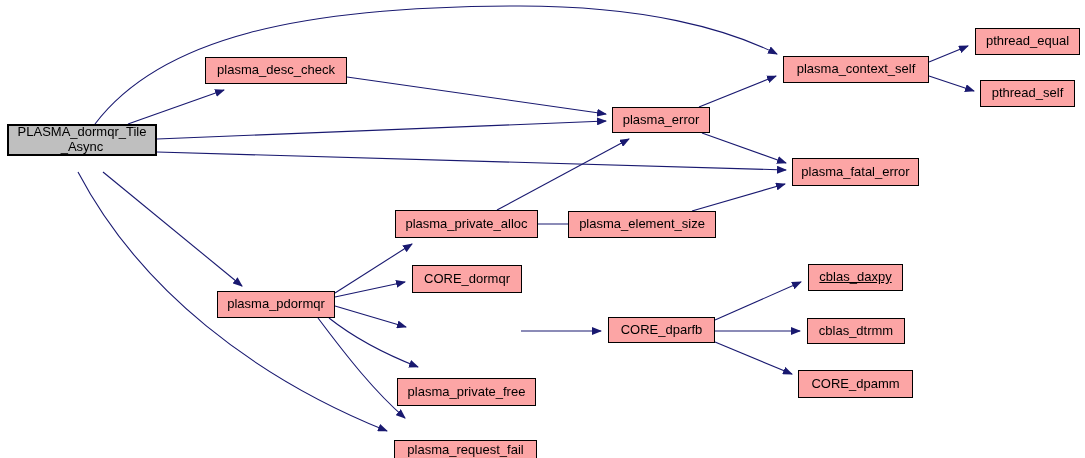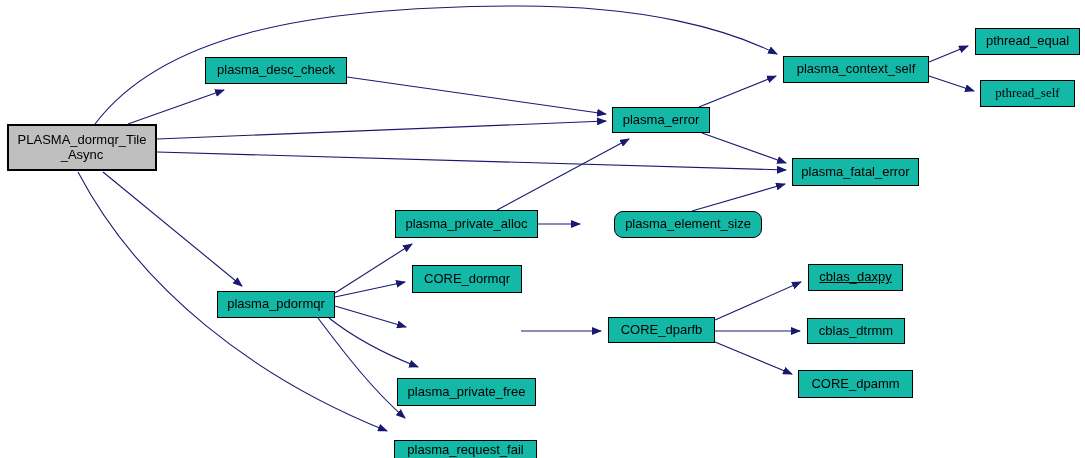--- a/index.html
+++ b/index.html
@@ -8,21 +8,21 @@
     width:1085px;height:458px;
     background:#ffffff;
     font-family:"Liberation Sans","DejaVu Sans",sans-serif;
     overflow:hidden;
   }
   #edges{position:absolute;left:0;top:0;width:1085px;height:458px;}
   #edges path.edge{fill:none;stroke:#191970;stroke-width:1.1px;}
   .node{
     position:absolute;
     box-sizing:border-box;
-    background:#14b8a6;
+    background:#fca5a5;
     border:1px solid #000000;
     color:#000000;
     font-size:13px;
     display:flex;
     align-items:center;
     justify-content:center;
     text-align:center;
     white-space:pre-line;
     line-height:1.15;
     cursor:pointer;
@@ -60,30 +60,30 @@
       <path d="M 335,293 L 412,244" class="edge" marker-end="url(#arrow)"></path>
       <path d="M 335,297 L 405,282" class="edge" marker-end="url(#arrow)"></path>
       <path d="M 335,306 L 406,327" class="edge" marker-end="url(#arrow)"></path>
       <path d="M 329,318 C 358,341 390,356 418,367" class="edge" marker-end="url(#arrow)"></path>
       <path d="M 318,318 C 348,358 375,392 405,418" class="edge" marker-end="url(#arrow)"></path>
       <path d="M 521,331 L 601,331" class="edge" marker-end="url(#arrow)"></path>
       <path d="M 715,320 L 801,282" class="edge" marker-end="url(#arrow)"></path>
       <path d="M 715,331 L 800,331" class="edge" marker-end="url(#arrow)"></path>
       <path d="M 715,342 L 792,374" class="edge" marker-end="url(#arrow)"></path>
     </svg>
-<div class="node main" style="left: 7px; top: 124px; width: 150px; height: 47px;">PLASMA_dormqr_Tile
+<div class="node main" style="left: 7px; top: 124px; width: 150px; height: 32px;">PLASMA_dormqr_Tile
 _Async</div>
     <div class="node" style="left: 205px; top: 57px; width: 142px; height: 27px;">plasma_desc_check</div>
     <div class="node" style="left: 612px; top: 107px; width: 98px; height: 26px;">plasma_error</div>
     <div class="node" style="left: 783px; top: 56px; width: 146px; height: 27px;">plasma_context_self</div>
     <div class="node" style="left: 975px; top: 28px; width: 105px; height: 27px;">pthread_equal</div>
-    <div class="node" style="left: 980px; top: 80px; width: 95px; height: 27px; font-family: Liberation Serif, serif;">pthread_self</div>
+    <div class="node" style="left: 980px; top: 80px; width: 95px; height: 27px;">pthread_self</div>
     <div class="node" style="left: 792px; top: 158px; width: 127px; height: 28px;">plasma_fatal_error</div>
     <div class="node" style="left: 395px; top: 210px; width: 143px; height: 28px;">plasma_private_alloc</div>
-    <div class="node" style="left: 614px; top: 211px; width: 148px; height: 27px; border-radius: 9px;">plasma_element_size</div>
+    <div class="node" style="left: 568px; top: 211px; width: 148px; height: 27px;">plasma_element_size</div>
     <div class="node" style="left: 217px; top: 291px; width: 118px; height: 27px; text-align: right;">plasma_pdormqr</div>
     <div class="node" style="left: 412px; top: 265px; width: 110px; height: 28px;">CORE_dormqr</div>
     <div class="node" style="left: 608px; top: 317px; width: 107px; height: 26px;">CORE_dparfb</div>
     <div class="node" style="left: 808px; top: 264px; width: 95px; height: 27px; text-decoration: underline;">cblas_daxpy</div>
     <div class="node" style="left: 807px; top: 318px; width: 98px; height: 26px;">cblas_dtrmm</div>
     <div class="node" style="left: 798px; top: 370px; width: 115px; height: 28px;">CORE_dpamm</div>
     <div class="node" style="left: 397px; top: 370px; width: 139px; height: 28px; margin-top: 8px;">plasma_private_free</div>
     <div class="node" style="left: 394px; top: 440px; width: 143px; height: 20px;">plasma_request_fail</div>
   </div>
 

